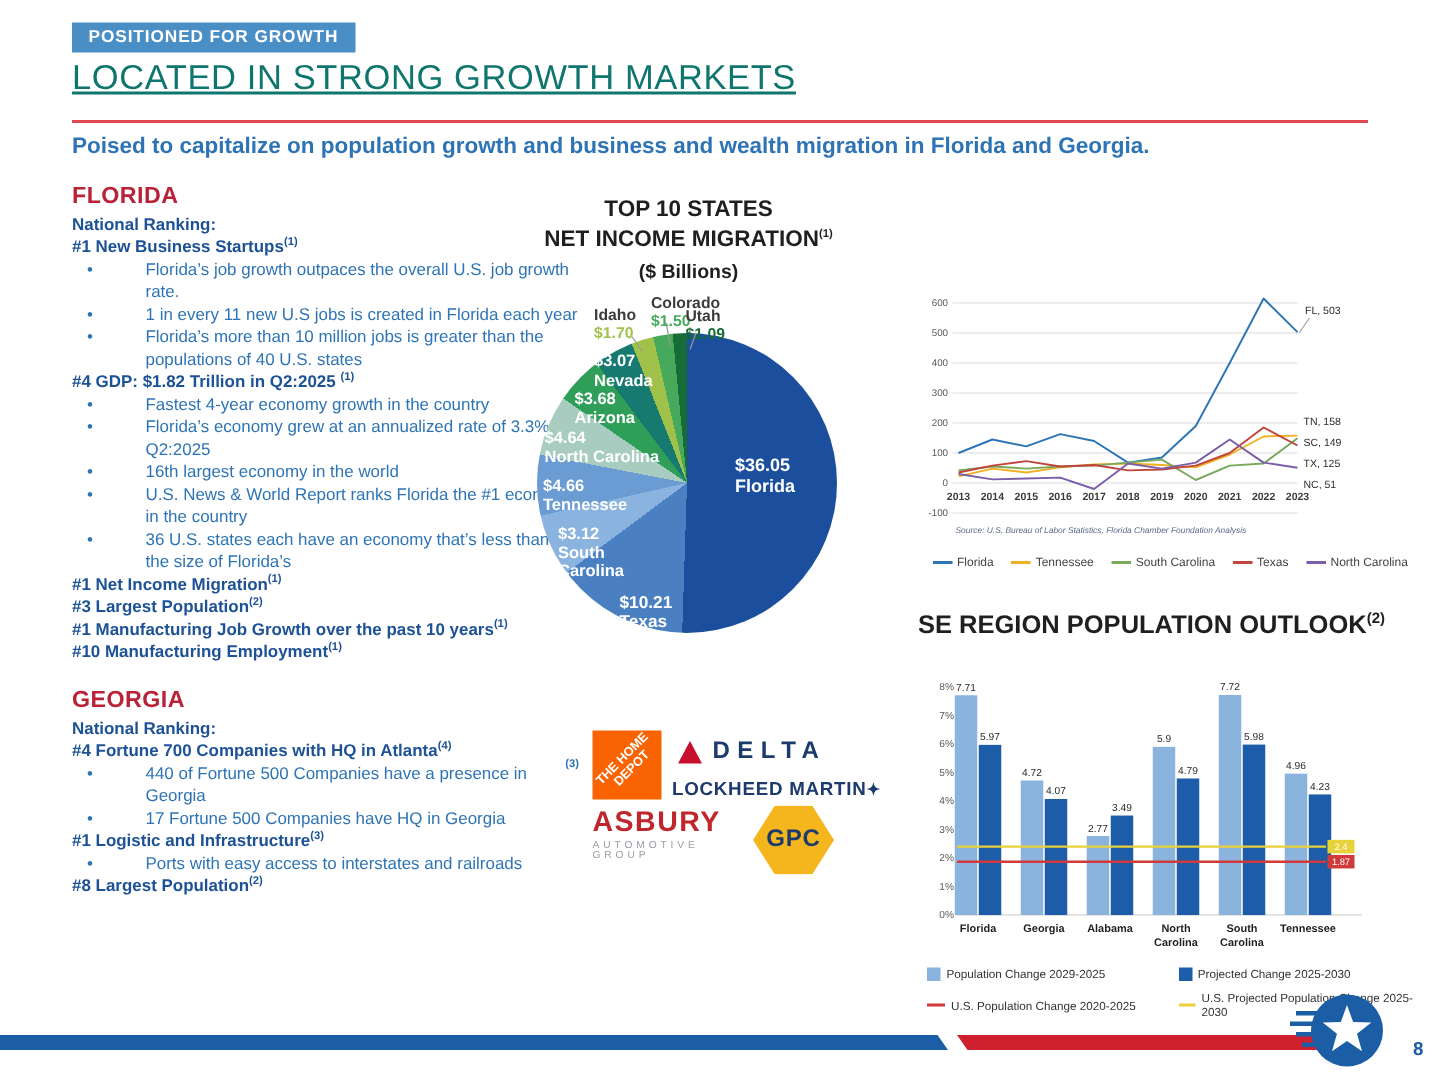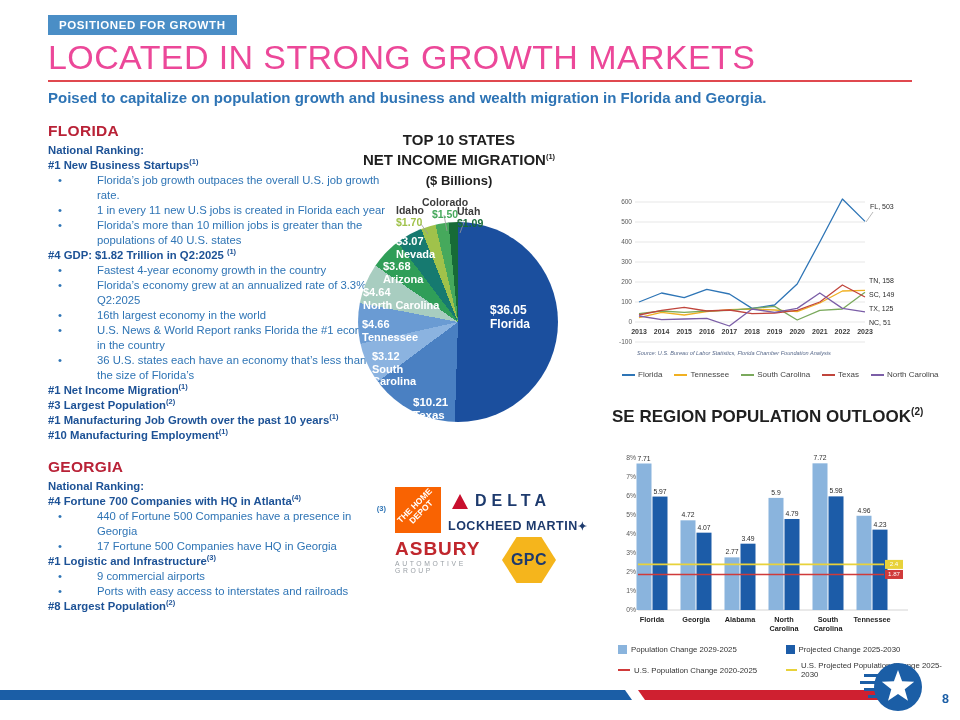--- a/index.html
+++ b/index.html
@@ -3,21 +3,21 @@
 <meta charset="utf-8">
 <style>
   html,body{margin:0;padding:0;background:#fff;}
   .slide{position:relative;width:960px;height:720px;background:#fff;overflow:hidden;
          font-family:"Liberation Sans",sans-serif;}
   .abs{position:absolute;}
 
   
   .badge{left:48px;top:15px;background:#4a8ec6;color:#fff;font-size:11.5px;font-weight:700;
          letter-spacing:.6px;padding:4px 11px;}
-  .title{left:48px;top:38px;font-size:34px;font-weight:400;color:#ec4899;letter-spacing:.4px;}
+  .title{left:48px;top:38px;font-size:23px;font-weight:400;color:#0f766e;letter-spacing:.4px;text-decoration:underline;}
   .title-rule{left:48px;top:80px;width:864px;height:2px;background:#e0484f;}
   .subtitle{left:48px;top:89px;font-size:15px;font-weight:600;color:#2e74b5;}
 
   
   .left-col{left:48px;top:122px;width:338px;}
   .state-heading{font-size:15.5px;font-weight:700;color:#b92237;letter-spacing:.3px;margin-bottom:3px;}
   .georgia-block{margin-top:15px;}
   .line{font-size:11.3px;line-height:15px;color:#2e74b5;}
   .line.header{font-weight:700;color:#1d5296;}
   .line.bullet{display:flex;padding-left:10px;}
@@ -131,23 +131,20 @@
           <div class="line header"><span>#4 Fortune 700 Companies with HQ in Atlanta</span><sup>(4)</sup></div>
           <div class="line bullet">
             <span>440 of Fortune 500 Companies have a presence in Georgia</span>
             <sup>(3)</sup>
           </div>
           <div class="line bullet">
             <span>17 Fortune 500 Companies have HQ in Georgia</span>
           </div>
           <div class="line header"><span>#1 Logistic and Infrastructure</span><sup>(3)</sup></div>
           <div class="line bullet">
-            <span>9 commercial airports</span>
-          </div>
-          <div class="line bullet">
             <span>Ports with easy access to interstates and railroads</span>
           </div>
           <div class="line header"><span>#8 Largest Population</span><sup>(2)</sup></div>
         </div>
     </div>
   </div>
 
   <div class="abs logo-hd">
     <div class="hd-txt">THE HOME DEPOT</div>
   </div>
@@ -204,21 +201,21 @@
           <span class="n" style="color: rgb(255, 255, 255);">Arizona</span>
         </div>
         <div class="pie-label" style="left: 46px; top: 45px; font-size: 11px; width: 60px;">
           <span class="v" style="color: rgb(255, 255, 255);">$3.07</span>
           <span class="n" style="color: rgb(255, 255, 255);">Nevada</span>
         </div>
         <div class="pie-label" style="left: 46px; top: 14px; font-size: 10.5px;">
           <span class="n" style="color: rgb(59, 59, 59);">Idaho</span>
           <span class="v" style="color: rgb(160, 194, 75);">$1.70</span>
         </div>
-        <div class="pie-label" style="left: 72px; top: 6px; font-size: 10.5px; text-align: center;">
+        <div class="pie-label" style="left: 84px; top: 6px; font-size: 10.5px; ">
           <span class="n" style="color: rgb(59, 59, 59);">Colorado</span>
           <span class="v" style="color: rgb(70, 169, 92);">$1.50</span>
         </div>
         <div class="pie-label" style="left: 107px; top: 15px; font-size: 10.5px;">
           <span class="n" style="color: rgb(59, 59, 59);">Utah</span>
           <span class="v" style="color: rgb(23, 107, 55);">$1.09</span>
         </div>
       </div>
   </div>
 

